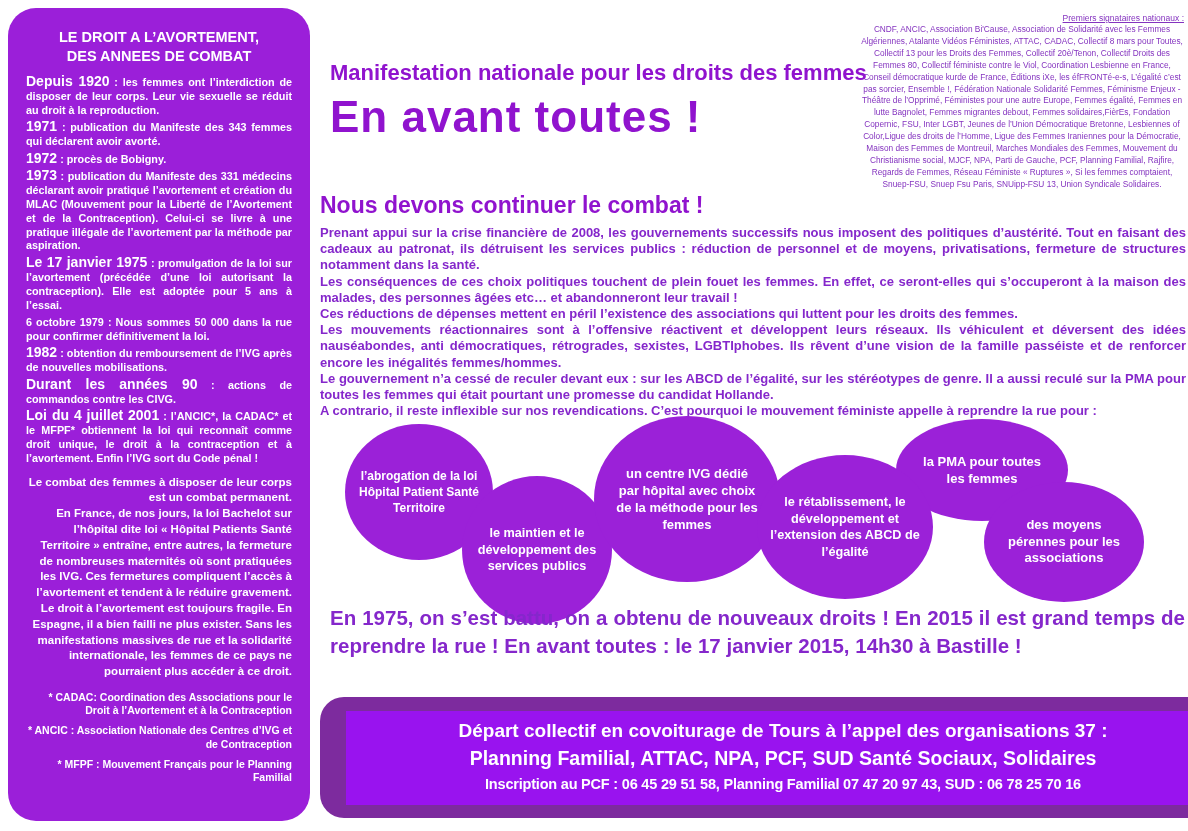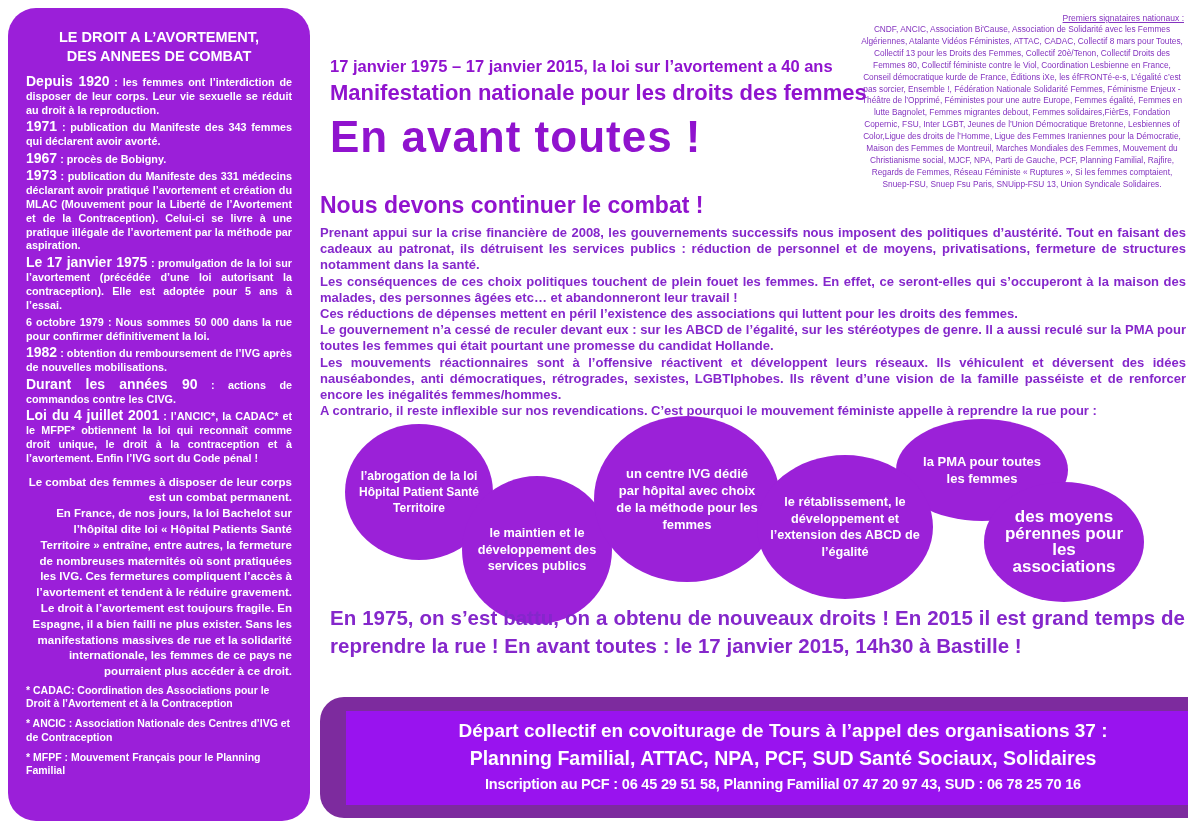--- a/index.html
+++ b/index.html
@@ -22,21 +22,21 @@
   .sidebar{
     position:absolute;left:8px;top:8px;width:302px;height:813px;
     background:var(--purple);border-radius:28px;padding:16px 18px;
     color:var(--text-on-purple);font-weight:bold;overflow:hidden;
   }
   .sb-title{font-size:14.5px;line-height:18.5px;text-align:center;margin:4px 0 10px;}
   .tl{font-size:10.8px;line-height:13.9px;text-align:justify;margin:0 0 2.5px;}
   .tl-label{font-size:14px;}
   .permanent{margin-top:9px;text-align:right;font-size:11.5px;line-height:15.8px;}
   .permanent p{margin:0;}
-  .footnotes{margin-top:4px;font-size:10.5px;line-height:13.2px;}
+  .footnotes{margin-top:11px;text-align:right;font-size:10.5px;line-height:13.2px;}
   .footnotes p{margin:0 0 7px;}
   
   .signatories{position:absolute;left:860px;top:12px;width:324px;color:var(--sig-text);}
   .sig-head{font-weight:normal;text-decoration:underline;text-align:right;font-size:8.5px;line-height:12px;}
   .sig-list{font-size:8.3px;line-height:11.9px;text-align:center;}
   
   .masthead{position:absolute;left:330px;top:56px;width:620px;color:var(--heading-text);font-weight:bold;}
   .mh1{font-size:16.5px;line-height:20px;}
   .mh2{font-size:22px;line-height:27px;margin-top:3px;}
   .mh-title{font-size:44px;line-height:50px;margin-top:6px;letter-spacing:1px;}
@@ -54,21 +54,21 @@
   .b1{left:345px;top:424px;width:148px;height:136px;font-size:12px;line-height:16px;}
   .b1 span{width:142px;}
   .b2{left:462px;top:476px;width:150px;height:148px;font-size:12.7px;line-height:16.5px;}
   .b2 span{width:140px;}
   .b3{left:594px;top:416px;width:186px;height:166px;font-size:13px;line-height:17px;}
   .b3 span{width:145px;}
   .b4{left:757px;top:455px;width:176px;height:144px;font-size:12.7px;line-height:16.5px;}
   .b4 span{width:152px;}
   .b5{left:896px;top:419px;width:172px;height:102px;font-size:13px;line-height:17px;}
   .b5 span{width:130px;}
-  .b6{left:984px;top:482px;width:160px;height:120px;font-size:17px;line-height:16.5px;}
+  .b6{left:984px;top:482px;width:160px;height:120px;font-size:13px;line-height:16.5px;}
   .b6 span{width:125px;}
   
   .rally{
     position:absolute;left:330px;top:604px;width:855px;
     font-size:20.5px;line-height:28px;font-weight:bold;text-align:justify;color:var(--body-text);
   }
   
   .footer-box{position:absolute;left:320px;top:697px;width:926px;height:121px;border-radius:24px;background:var(--box-outer);}
   .footer-inner{
     position:absolute;left:26px;right:26px;top:14px;bottom:13px;background:var(--box-inner);
@@ -84,21 +84,21 @@
 <div class="page">
 
   <aside class="sidebar">
     <h2 class="sb-title">
       <div>LE DROIT A L’AVORTEMENT,</div>
       <div>DES ANNEES DE COMBAT</div>
     </h2>
     <div class="timeline">
       <p class="tl"><b class="tl-label">Depuis 1920</b><span> : les femmes ont l’interdiction de disposer de leur corps. Leur vie sexuelle se réduit au droit à la reproduction.</span></p>
       <p class="tl"><b class="tl-label">1971</b><span> : publication du Manifeste des 343 femmes qui déclarent avoir avorté.</span></p>
-      <p class="tl"><b class="tl-label">1967</b><span> : procès de Bobigny.</span></p>
+      <p class="tl"><b class="tl-label">1972</b><span> : procès de Bobigny.</span></p>
       <p class="tl"><b class="tl-label">1973</b><span> : publication du Manifeste des 331 médecins déclarant avoir pratiqué l’avortement et création du MLAC (Mouvement pour la Liberté de l’Avortement et de la Contraception). Celui-ci se livre à une pratique illégale de l’avortement par la méthode par aspiration.</span></p>
       <p class="tl"><b class="tl-label">Le 17 janvier 1975</b><span> : promulgation de la loi sur l’avortement (précédée d’une loi autorisant la contraception). Elle est adoptée pour 5 ans à l’essai.</span></p>
       <p class="tl"><b class="tl-label"></b><span>6 octobre 1979 : Nous sommes 50 000 dans la rue pour confirmer définitivement la loi.</span></p>
       <p class="tl"><b class="tl-label">1982</b><span> : obtention du remboursement de l’IVG après de nouvelles mobilisations.</span></p>
       <p class="tl"><b class="tl-label">Durant les années 90</b><span> : actions de commandos contre les CIVG.</span></p>
       <p class="tl"><b class="tl-label">Loi du 4 juillet 2001</b><span> : l’ANCIC*, la CADAC* et le MFPF* obtiennent la loi qui reconnaît comme droit unique, le droit à la contraception et à l’avortement. Enfin l’IVG sort du Code pénal !</span></p>
     </div>
     <div class="permanent">
       <p>Le combat des femmes à disposer de leur corps est un combat permanent.</p>
       <p>En France, de nos jours, la loi Bachelot sur l’hôpital dite loi « Hôpital Patients Santé Territoire » entraîne, entre autres, la fermeture de nombreuses maternités où sont pratiquées les IVG. Ces fermetures compliquent l’accès à l’avortement et tendent à le réduire gravement.</p>
@@ -110,32 +110,31 @@
       <p>* MFPF : Mouvement Français pour le Planning Familial</p>
     </div>
   </aside>
 
   <div class="signatories">
     <div class="sig-head">Premiers signataires nationaux :</div>
     <div class="sig-list">CNDF, ANCIC, Association Bi'Cause, Association de Solidarité avec les Femmes Algériennes, Atalante Vidéos Féministes, ATTAC, CADAC, Collectif 8 mars pour Toutes, Collectif 13 pour les Droits des Femmes, Collectif 20è/Tenon, Collectif Droits des Femmes 80, Collectif féministe contre le Viol, Coordination Lesbienne en France, Conseil démocratique kurde de France, Éditions iXe, les éfFRONTé-e-s, L’égalité c’est pas sorcier, Ensemble !, Fédération Nationale Solidarité Femmes, Féminisme Enjeux -Théâtre de l’Opprimé, Féministes pour une autre Europe, Femmes égalité, Femmes en lutte Bagnolet, Femmes migrantes debout, Femmes solidaires,FièrEs, Fondation Copernic, FSU, Inter LGBT, Jeunes de l’Union Démocratique Bretonne, Lesbiennes of Color,Ligue des droits de l’Homme, Ligue des Femmes Iraniennes pour la Démocratie, Maison des Femmes de Montreuil, Marches Mondiales des Femmes, Mouvement du Christianisme social, MJCF, NPA, Parti de Gauche, PCF, Planning Familial, Rajfire, Regards de Femmes, Réseau Féministe « Ruptures », Si les femmes comptaient, Snuep-FSU, Snuep Fsu Paris, SNUipp-FSU 13, Union Syndicale Solidaires.</div>
   </div>
 
   <header class="masthead">
-    <div class="mh1">17 janvier 1975 – 17 janvier 2015, la loi sur l’avortement a 40 ans</div>
     <div class="mh2">Manifestation nationale pour les droits des femmes</div>
     <h1 class="mh-title">En avant toutes !</h1>
   </header>
 
   <section class="combat">
     <h3 class="combat-head">Nous devons continuer le combat !</h3>
     <p class="bp">Prenant appui sur la crise financière de 2008, les gouvernements successifs nous imposent des politiques d’austérité. Tout en faisant des cadeaux au patronat, ils détruisent les services publics : réduction de personnel et de moyens, privatisations, fermeture de structures notamment dans la santé.</p>
     <p class="bp">Les conséquences de ces choix politiques touchent de plein fouet les femmes. En effet, ce seront-elles qui s’occuperont à la maison des malades, des personnes âgées etc… et abandonneront leur travail !</p>
     <p class="bp">Ces réductions de dépenses mettent en péril l’existence des associations qui luttent pour les droits des femmes.</p>
+    <p class="bp">Les mouvements réactionnaires sont à l’offensive réactivent et développent leurs réseaux. Ils véhiculent et déversent des idées nauséabondes, anti démocratiques, rétrogrades, sexistes, LGBTIphobes. Ils rêvent d’une vision de la famille passéiste et de renforcer encore les inégalités femmes/hommes.</p>
     <p class="bp">Le gouvernement n’a cessé de reculer devant eux : sur les ABCD de l’égalité, sur les stéréotypes de genre. Il a aussi reculé sur la PMA pour toutes les femmes qui était pourtant une promesse du candidat Hollande.</p>
-    <p class="bp">Les mouvements réactionnaires sont à l’offensive réactivent et développent leurs réseaux. Ils véhiculent et déversent des idées nauséabondes, anti démocratiques, rétrogrades, sexistes, LGBTIphobes. Ils rêvent d’une vision de la famille passéiste et de renforcer encore les inégalités femmes/hommes.</p>
     <p class="bp">A contrario, il reste inflexible sur nos revendications. C’est pourquoi le mouvement féministe appelle à reprendre la rue pour :</p>
   </section>
 
   <div class="bubble b1">
       <span>l’abrogation de la loi Hôpital Patient Santé Territoire</span>
     </div>
   <div class="bubble b2">
       <span>le maintien et le développement des services publics</span>
     </div>
   <div class="bubble b3">

